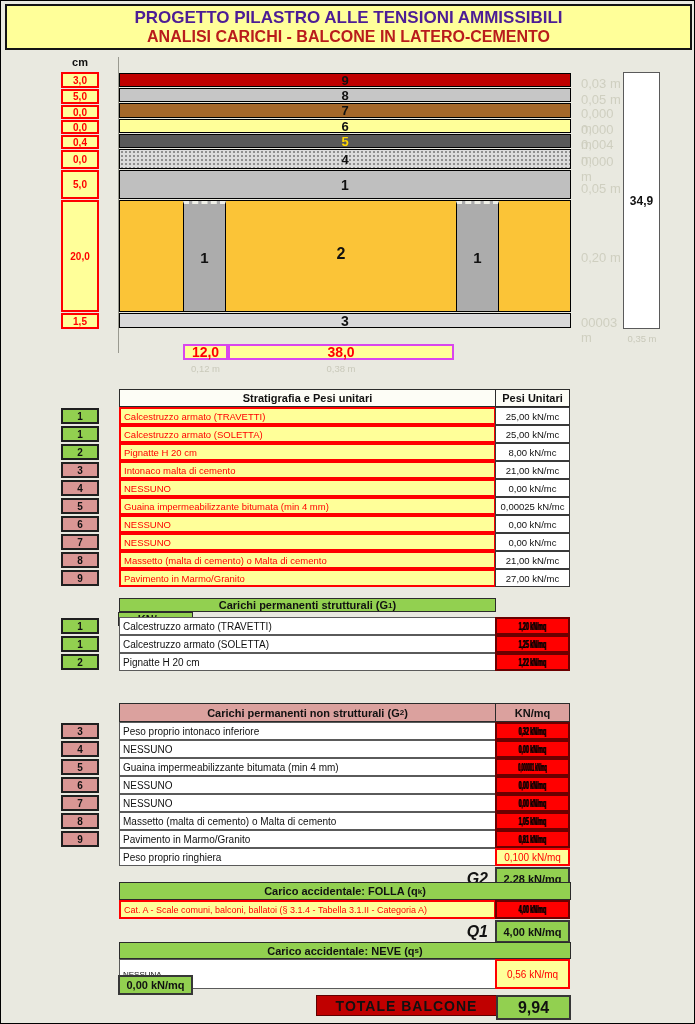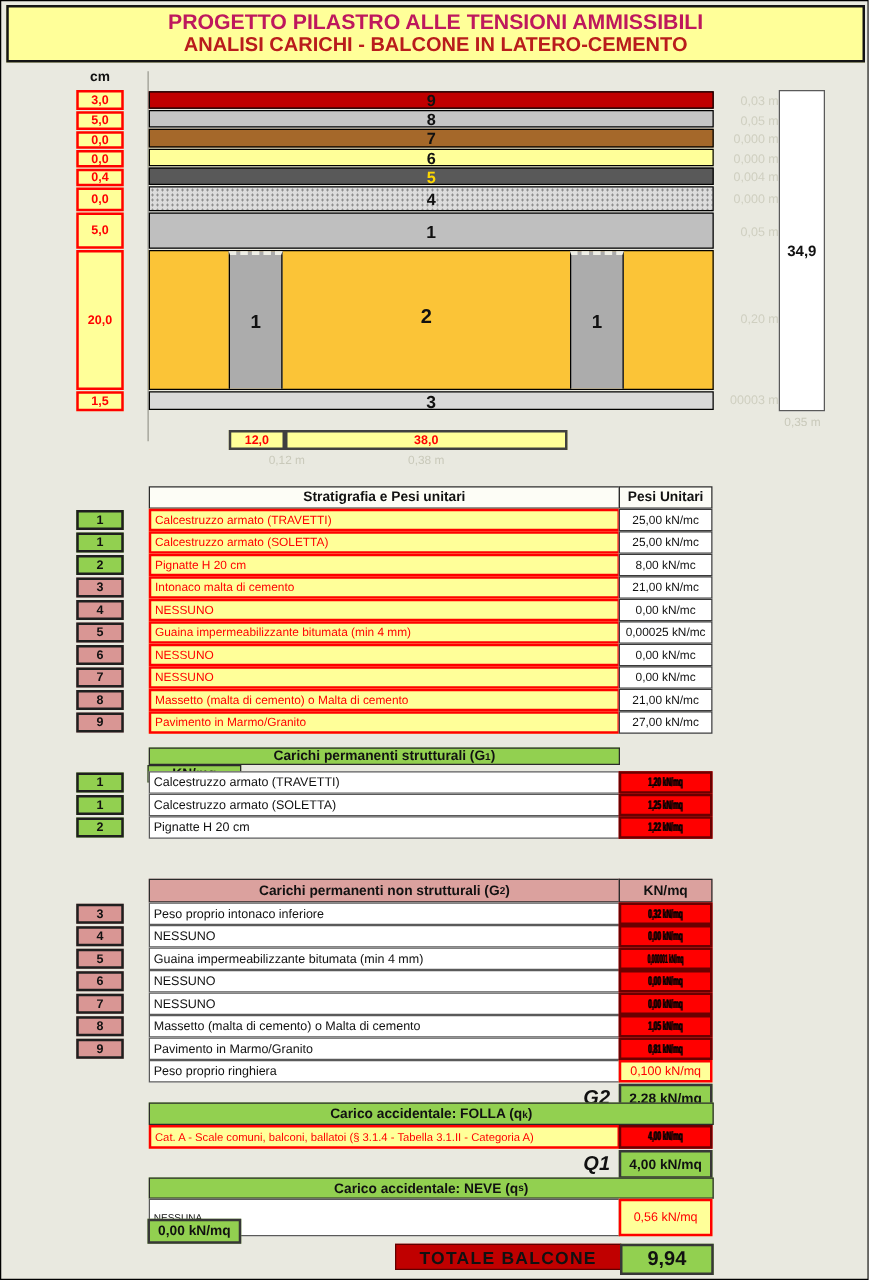--- a/index.html
+++ b/index.html
@@ -1,21 +1,21 @@
 <!DOCTYPE html>
 <html><head>
 <meta charset="utf-8">
 <style>
   html,body{margin:0;padding:0;}
   body{width:695px;height:1024px;background:#e9e9e0;font-family:"Liberation Sans",sans-serif;position:relative;overflow:hidden;}
   .page{position:absolute;inset:0;border:1px solid #000;background:#e9e9e0;}
 
   
   .title-box{position:absolute;left:4px;top:3px;width:683px;height:40px;background:#ffff99;border:2px solid #141414;text-align:center;padding-top:2px;}
-  .title1{color:#be185d;font-weight:700;font-size:17px;line-height:20px;}
+  .title1{color:#4c1d95;font-weight:700;font-size:17px;line-height:20px;}
   .title2{color:#b91c1c;font-weight:700;font-size:16px;line-height:18px;}
 
   
   .axis-v{position:absolute;left:117px;top:56px;width:1px;height:296px;background:#9a9a90;}
   .cm-label{position:absolute;left:60px;top:55px;width:38px;text-align:center;font-weight:700;font-size:11px;color:#111;}
   .dimbox{position:absolute;left:60px;width:38px;background:#ffff99;border:2px solid #ff0000;box-sizing:border-box;display:flex;align-items:center;justify-content:center;color:#ff0000;font-weight:700;font-size:10px;}
   .d0{top:71px;height:16px;} .d1{top:88px;height:15px;} .d2{top:104px;height:14px;}
   .d3{top:119px;height:14px;} .d4{top:134px;height:14px;} .d5{top:149px;height:19px;}
   .d6{top:169px;height:29px;} .d7{top:199px;height:112px;} .d8{top:312px;height:16px;}
 
@@ -26,26 +26,26 @@
   .l6{top:118px;height:14px;background:#ffff99;}
   .l5{top:133px;height:14px;background:#595959;color:#ffd800;}
   .l4{top:148px;height:20px;background-color:#dcdcdc;background-image:radial-gradient(circle,#8f8f8f 1px,transparent 1px);background-size:4px 4px;}
   .lsol{top:169px;height:29px;background:#bfbfbf;font-size:14px;}
   .l3{top:312px;height:15px;background:#d9d9d9;font-size:14px;}
   .main-block{position:absolute;left:118px;top:199px;width:452px;height:112px;background:#fbc437;border:1px solid #000;box-sizing:border-box;}
   .gcol{position:absolute;top:0;bottom:0;background:#acacac;border-left:1px solid #000;border-right:1px solid #000;border-top:3px dashed #efefe6;box-sizing:border-box;display:flex;align-items:center;justify-content:center;font-weight:700;font-size:15px;color:#111;}
   .gcol1{left:63px;width:43px;} .gcol2{left:336px;width:43px;}
   .pignatta-label{position:absolute;left:106px;width:230px;top:44px;text-align:center;font-weight:700;font-size:16px;color:#111;}
 
-  .wdimbox{position:absolute;top:343px;height:16px;background:#ffff99;border:2px solid #404040;box-sizing:border-box;display:flex;align-items:center;justify-content:center;color:#ff0000;font-weight:700;font-size:10px;}
+  .wdimbox{position:absolute;top:343px;height:16px;background:#ffff99;border:2px solid #d946ef;box-sizing:border-box;display:flex;align-items:center;justify-content:center;color:#ff0000;font-weight:700;font-size:14px;}
   .w1{left:182px;width:45px;} .w2{left:227px;width:226px;}
   .faint{position:absolute;color:#c9c9ba;font-size:9.5px;}
-  .fm1{left:182px;width:45px;top:362px;text-align:center;margin-left:24px;}
+  .fm1{left:182px;width:45px;top:362px;text-align:center;}
   .fm2{left:227px;width:226px;top:362px;text-align:center;}
-  .rlab{position:absolute;left:580px;width:42px;color:#cfcfc0;font-size:10px;text-align:right;}
+  .rlab{position:absolute;left:580px;width:42px;color:#cfcfc0;font-size:13px;}
   .r0{top:75px;} .r1{top:91px;} .r2{top:105px;} .r3{top:121px;} .r4{top:136px;}
   .r5{top:153px;} .r6{top:180px;} .r7{top:249px;} .r8{top:314px;}
   .total-col{position:absolute;left:622px;top:71px;width:37px;height:257px;background:#fff;border:1px solid #5a5a5a;box-sizing:border-box;display:flex;align-items:center;justify-content:center;font-weight:700;font-size:12px;color:#111;}
   .rtot-m{left:620px;width:42px;top:332px;text-align:center;}
 
   
   .tbl{position:absolute;left:60px;width:510px;}
   .numbox{position:absolute;left:0;width:38px;height:16px;border:2px solid #1f1f1f;box-sizing:border-box;display:flex;align-items:center;justify-content:center;font-weight:700;font-size:10px;color:#111;}
   .nb-green{background:#92d050;} .nb-pink{background:#d99694;}
   .thead{position:absolute;left:58px;width:452px;display:flex;box-sizing:border-box;}

